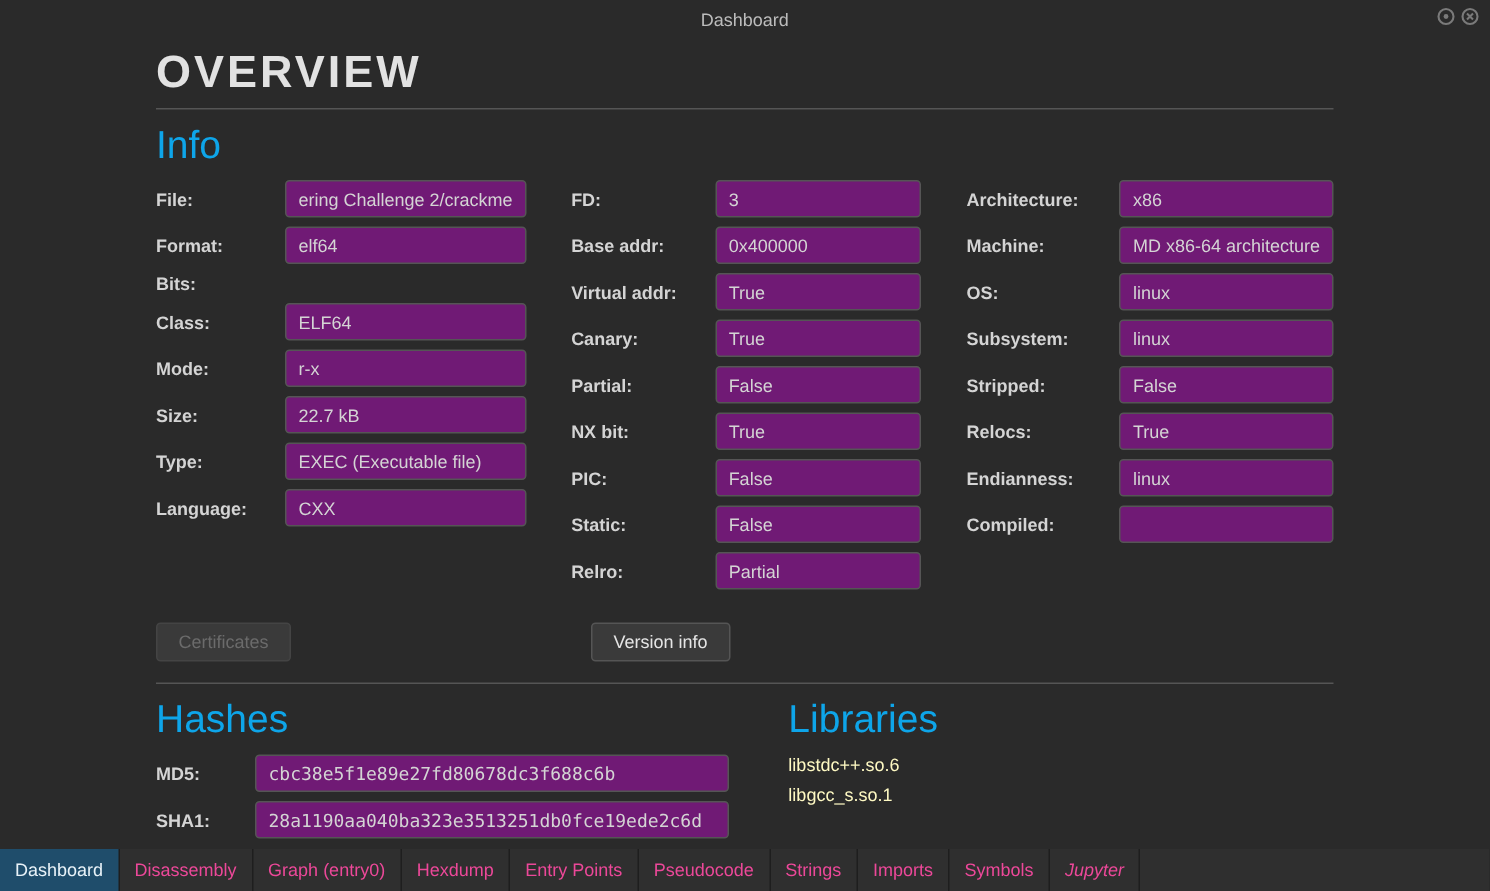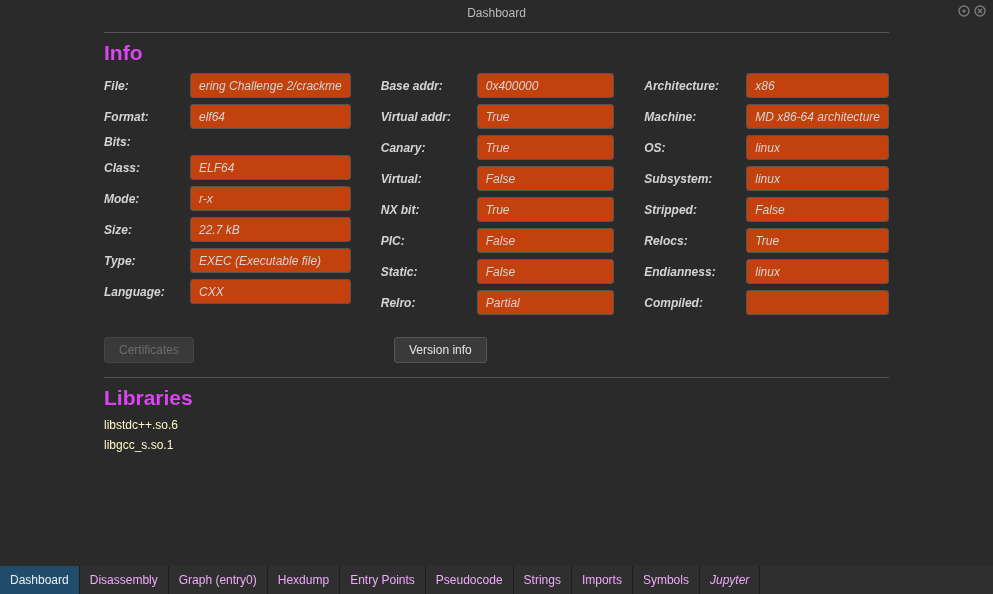--- a/index.html
+++ b/index.html
@@ -44,49 +44,48 @@
     letter-spacing: 2px;
     color: #e2e2e2;
     margin-bottom: 6px;
   }
   .hr {
     border: none;
     border-top: 1px solid #555;
     margin-bottom: 8px;
   }
   h2.section {
-    font-size: 21px;
-    font-weight: 700;
-    color: #d946ef;
+    font-size: 26px;
+    font-weight: 400;
+    color: #0ea5e9;
     margin-bottom: 8px;
   }
   .info-cols {
     display: flex;
     gap: 30px;
     margin-bottom: 16px;
-    font-style: italic;
   }
   .info-col { flex: 1; }
   .row {
     display: flex;
     align-items: center;
     margin-bottom: 6px;
   }
   .lbl {
     font-weight: 700;
     font-size: 12px;
     color: #d4d4d4;
     width: 86px;
     flex-shrink: 0;
   }
   .info-col.c2 .lbl { width: 96px; }
   .info-col.c3 .lbl { width: 102px; }
   .val-box {
     flex: 1;
-    background: #c2410c;
+    background: #701a75;
     border: 1px solid #555;
     border-radius: 3px;
     padding: 5px 8px;
     font-size: 12px;
     color: #d4d4d4;
     height: 25px;
     overflow: hidden;
     white-space: nowrap;
   }
   .val-plain {
@@ -126,21 +125,21 @@
     left:0; right:0; bottom:0;
     background:#2f2f2f;
     display:flex;
     align-items:stretch;
     height:28px;
     font-size:12px;
   }
   .tab {
     padding:6px 10px;
     border-right:1px solid #1e1e1e;
-    color:#f0abfc;
+    color:#ec4899;
     cursor:pointer;
     display:flex;align-items:center;
   }
   .tab.active {
     background:#1f4d6b;
     color:#e8f2f8;
   }
   .tab.last { font-style: italic; }
 </style>
 </head>
@@ -158,20 +157,21 @@
     <span class="ctrl-ic">
       <svg width="12" height="12" viewBox="0 0 12 12">
           <circle cx="6" cy="6" r="5" fill="none" stroke="#7a7a7a" stroke-width="1.4"></circle>
           <path d="M4 4 L8 8 M8 4 L4 8" stroke="#7a7a7a" stroke-width="1.4"></path>
         </svg>
     </span>
   </div>
 </div>
 
 <div class="main">
+  <h1 class="overview">OVERVIEW</h1>
   <hr class="hr">
 
   <h2 class="section">Info</h2>
 
   <div class="info-cols">
 
     <div class="info-col c1">
       <div class="row">
           <span class="lbl">File:</span>
           <div class="val-box">ering Challenge 2/crackme</div>
@@ -200,33 +200,37 @@
           <div class="val-box">EXEC (Executable file)</div>
         </div>
       <div class="row">
           <span class="lbl">Language:</span>
           <div class="val-box">CXX</div>
         </div>
     </div>
 
     <div class="info-col c2">
       <div class="row">
+          <span class="lbl">FD:</span>
+          <div class="val-box">3</div>
+        </div>
+      <div class="row">
           <span class="lbl">Base addr:</span>
           <div class="val-box">0x400000</div>
         </div>
       <div class="row">
           <span class="lbl">Virtual addr:</span>
           <div class="val-box">True</div>
         </div>
       <div class="row">
           <span class="lbl">Canary:</span>
           <div class="val-box">True</div>
         </div>
       <div class="row">
-          <span class="lbl">Virtual:</span>
+          <span class="lbl">Partial:</span>
           <div class="val-box">False</div>
         </div>
       <div class="row">
           <span class="lbl">NX bit:</span>
           <div class="val-box">True</div>
         </div>
       <div class="row">
           <span class="lbl">PIC:</span>
           <div class="val-box">False</div>
         </div>
@@ -278,20 +282,35 @@
   </div>
 
   <div class="btn-row">
     <button class="btn disabled">Certificates</button>
     <button class="btn">Version info</button>
   </div>
 
   <hr class="hr">
 
   <div class="lower">
+    <div class="hashes">
+      <h2 class="section">Hashes</h2>
+      <div class="hash-row">
+        <span class="lbl">MD5:</span>
+        <div class="val-box">cbc38e5f1e89e27fd80678dc3f688c6b</div>
+      </div>
+      <div class="hash-row">
+        <span class="lbl">SHA1:</span>
+        <div class="val-box">28a1190aa040ba323e3513251db0fce19ede2c6d</div>
+      </div>
+      <div class="hash-row">
+        <span class="lbl">Entropy:</span>
+        <span class="val-plain">4.671526</span>
+      </div>
+    </div>
     <div class="libs">
       <h2 class="section">Libraries</h2>
       <div class="lib-item">libstdc++.so.6</div>
       <div class="lib-item">libgcc_s.so.1</div>
     </div>
   </div>
 </div>
 
 <div class="tabbar">
   <div class="tab active">Dashboard</div>

